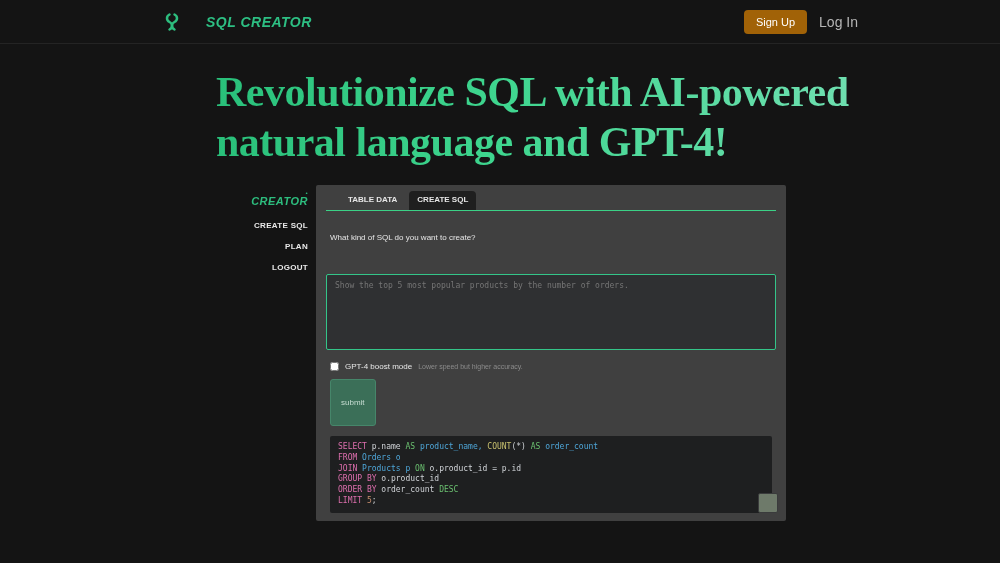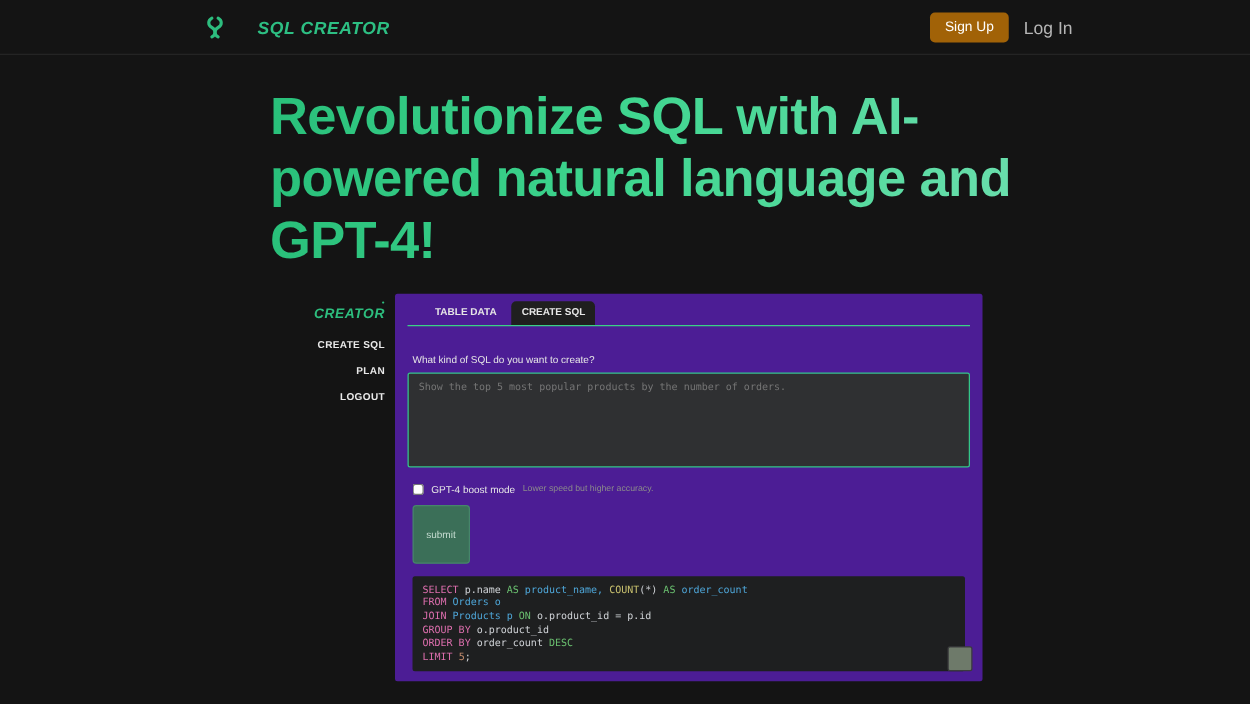--- a/index.html
+++ b/index.html
@@ -6,38 +6,38 @@
   html, body { width: 1000px; height: 563px; background: #141414; font-family: -apple-system, Segoe UI, Arial, sans-serif; overflow: hidden; }
   
   .topbar { height: 44px; padding: 0 12px 0 162px; display: flex; align-items: center; justify-content: space-between; border-bottom: 1px solid #242424; }
   .brand { display: flex; align-items: center; gap: 8px; }
   .brand-logo { width: 20px; height: 20px; }
   .brand-text { color: #2dbf83; font-weight: 800; font-size: 14px; letter-spacing: 0.5px; font-style: italic; margin-left: 16px; }
   .top-actions { display: flex; align-items: center; gap: 12px; margin-right: 130px; }
   .btn-signup { background: #a16207; color: #fff; border: none; border-radius: 4px; padding: 6px 12px; font-size: 11px; cursor: pointer; font-weight: 500; }
   .btn-login { background: transparent; color: #b6b6b6; border: none; font-size: 14px; cursor: pointer; }
   
-  .hero { padding: 24px 0 18px 216px; }
+  .hero { padding: 24px 0 18px 216px; font-family: Liberation Serif, serif; }
   .hero h1 { font-size: 42px; font-weight: 800; line-height: 1.18; letter-spacing: -0.5px;
     background: linear-gradient(90deg, #29c07a 0%, #3fd68f 45%, #6fdfb0 100%);
     -webkit-background-clip: text; background-clip: text; color: transparent;
     max-width: 640px; }
   
   .app-preview { margin-left: 222px; width: 564px; display: flex; }
   .ap-sidebar { width: 94px; padding: 6px 8px 0 2px; text-align: right; }
   .ap-brand { color:#2dbd7e; font-style: italic; font-weight: 800; font-size: 11px; letter-spacing: 0.5px; }
   .ap-brand .dot { display:block; font-size:6px; line-height:4px; }
   .ap-menu { list-style: none; margin-top: 14px; }
   .ap-menu li { color: #e9e9e9; font-size: 8px; font-weight: 600; letter-spacing: 0.3px; margin-bottom: 12px; cursor: pointer; }
-  .ap-main { flex: 1; background: #4c1d95; border-radius: 2px; padding: 0 10px 8px; position: relative; }
+  .ap-main { flex: 1; background: #404040; border-radius: 2px; padding: 0 10px 8px; position: relative; }
   .ap-tabs { display: flex; gap: 4px; padding: 6px 0 0 14px; border-bottom: 1px solid #3bd186; }
   .ap-tab { border: none; background: transparent; color: #e6e6e6; font-size: 8px; font-weight: 600; padding: 4px 8px 6px; cursor: pointer; }
   .ap-tab.active { background: #1f1f1f; border-radius: 4px 4px 0 0; }
   .ap-question { color: #e6e6e6; font-size: 8px; margin: 22px 4px 6px; }
-  .ap-textarea { width: 100%; height: 76px; background: #2f3032; border: 1px solid #34c589; border-radius: 2px; color: #9b9c9e; font-size: 8px; padding: 6px 8px; resize: none; outline: none; }
+  .ap-textarea { width: 100%; height: 76px; background: #2f3032; border: 1px solid #34c589; border-radius: 2px; color: #9b9c9e; font-size: 8px; padding: 6px 8px; resize: none; outline: none; margin-top: 26px; }
   .ap-boost { display: flex; align-items: center; gap: 6px; margin: 8px 4px 0; }
   .ap-boost input { width: 9px; height: 9px; }
   .ap-boost label { color: #e6e6e6; font-size: 8px; }
   .ap-boost .hint { color: #8b8b8b; font-size: 7px; }
   .ap-submit { margin: 8px 4px 0; background: #3b6f58; color: #c6ddd2; border: 1px solid #46866a; border-radius: 3px; font-size: 8px; padding: 18px 10px; cursor: pointer; }
   .ap-code { margin: 10px 4px 0; background: #1e1f20; border-radius: 2px; padding: 6px 8px; font-family: Consolas, Menlo, monospace; font-size: 8px; line-height: 1.35; color: #cfd2d6; white-space: pre; overflow: hidden; }
   .kw-s { color: #de6fae; }
   .kw-g { color: #6abf6f; }
   .kw-b { color: #4ea6d8; }
   .kw-y { color: #c8c06e; }

